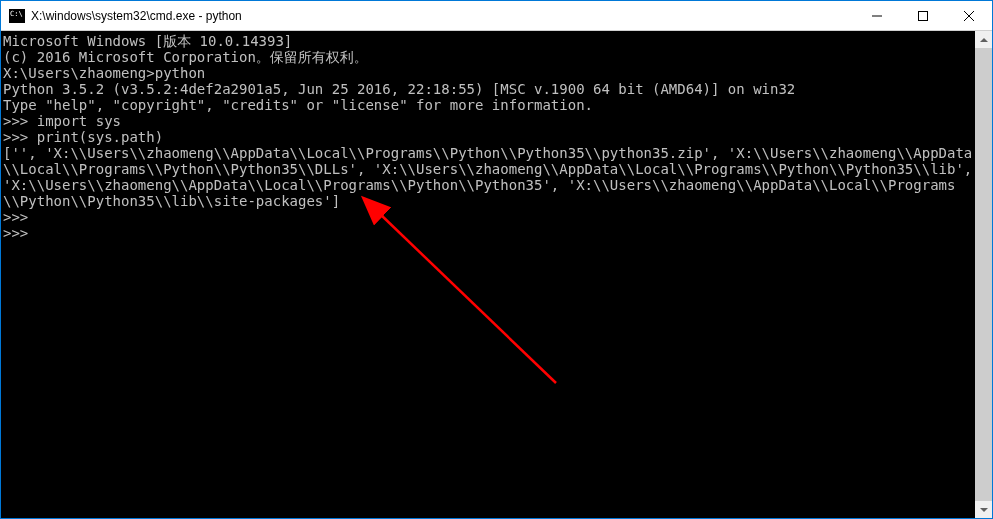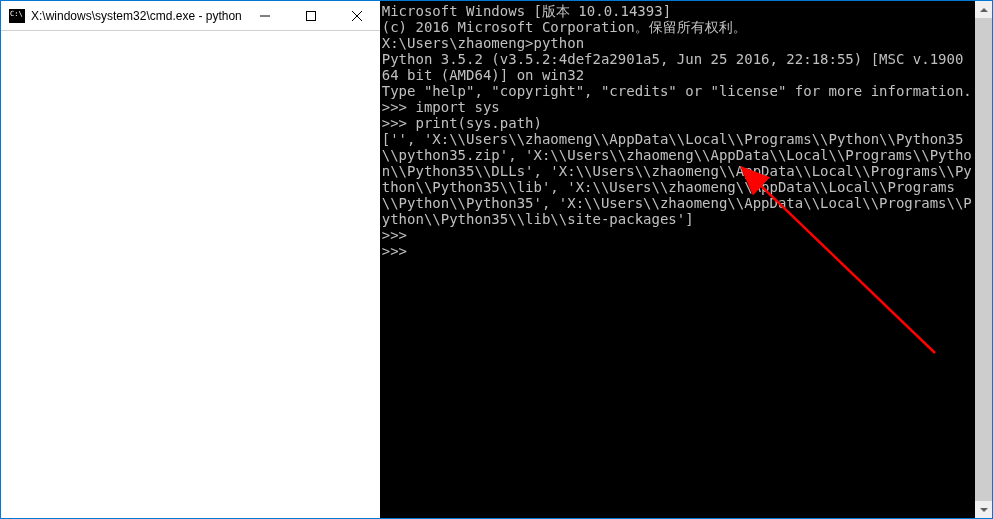--- a/index.html
+++ b/index.html
@@ -11,21 +11,21 @@
       font-family: "Segoe UI", Arial, sans-serif;
       background: #d4d4d4;
       overflow: hidden;
     }
     .window {
       width: 993px;
       height: 519px;
       background: #fff;
       border: 1px solid #0078d7;
       display: flex;
-      flex-direction: row;
+      flex-direction: column;
       position: relative;
     }
     .titlebar {
       height: 30px;
       background: #fff;
       display: flex;
       align-items: center;
       border-bottom: 1px solid #d0d0d0;
     }
     .titlebar-icon {

